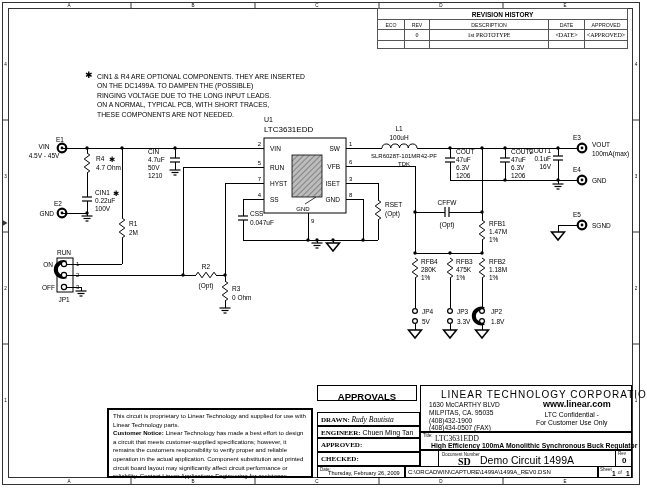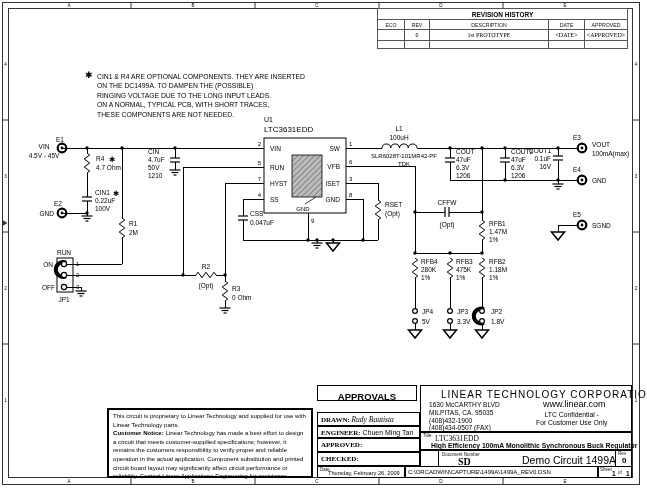--- a/index.html
+++ b/index.html
@@ -24,21 +24,21 @@
   .apprhead{font-size:9.5px;font-weight:bold;text-align:center;}
   .apprrow{font-family:"Liberation Serif",serif;font-size:7px;font-weight:bold;padding:2px 9px 0 3px;white-space:nowrap;}
   .apprrow .val{font-weight:normal;font-family:"Liberation Sans",sans-serif;font-size:7px;}
   .apprrow .script{font-family:"Liberation Serif",serif;font-style:italic;font-weight:normal;font-size:7.5px;}
   .tiny{font-size:4.5px;color:#111;}
   .datecell{font-size:5.6px;}
   .pathcell{font-size:6px;padding-top:2px;padding-left:2px;white-space:nowrap;}
   .sheetcell{font-size:5px;white-space:nowrap;}
   .co-name{font-size:10px;letter-spacing:1px;white-space:nowrap;}
   .co-addr{font-size:6.6px;line-height:7.8px;white-space:nowrap;}
-  .co-web{font-size:9px;font-weight:normal;white-space:nowrap;}
+  .co-web{font-size:9px;font-weight:bold;white-space:nowrap;}
   .co-conf{font-size:6.8px;line-height:8px;text-align:center;white-space:nowrap;}
   .ttl-part{font-family:"Liberation Serif",serif;font-size:7.5px;white-space:nowrap;}
   .ttl-desc{font-size:6.8px;font-weight:bold;white-space:nowrap;}
   .sd{font-family:"Liberation Serif",serif;font-weight:bold;font-size:10px;margin-left:37px;}
   .docnum{font-size:10.5px;white-space:nowrap;}
   .rev0{font-weight:bold;font-size:8px;}
 </style>
 </head>
 <body>
 
@@ -510,21 +510,21 @@
 <div class="tb" style="left:420px;top:432px;width:212px;height:18px">
   <span class="abs tiny" style="left:2px;top:0px">Title:</span>
   <span class="abs ttl-part" style="left:14px;top:1px">LTC3631EDD</span>
   <span class="abs ttl-desc" style="left:10px;top:9px">High Efficiency 100mA Monolithic Synchronous Buck Regulator</span>
 </div>
 <div class="tb" style="left:420px;top:450px;width:212px;height:17px">
   <div class="abs" style="left:0;top:0;width:17px;height:15px;border-right:1px solid #000;text-align:center">
     <span class="sd">SD</span>
   </div>
   <span class="abs tiny" style="left:21px;top:1px">Document Number</span>
-  <div class="abs docnum" style="left:17px;top:3px;width:178px;text-align:right">Demo Circuit 1499A</div>
+  <div class="abs docnum" style="left:17px;top:3px;width:178px;text-align:center">Demo Circuit 1499A</div>
   <div class="abs" style="left:194px;top:0;width:17px;height:15px;border-left:1px solid #000">
     <span class="abs tiny" style="left:2px;top:0px">Rev</span>
     <span class="abs rev0" style="left:6px;top:5px">0</span>
   </div>
 </div>
 <div class="tb pathcell" style="left:405px;top:466px;width:193px;height:12px">C:\ORCADWIN\CAPTURE\1499A\1499A_REV0.DSN</div>
 <div class="tb sheetcell" style="left:598px;top:466px;width:34px;height:12px">
   <span class="abs tiny" style="left:1px;top:0px">Sheet</span>
   <b class="abs" style="left:13px;top:3px;font-size:6.5px">1</b>
   <span class="abs tiny" style="left:19px;top:3px">of</span>

